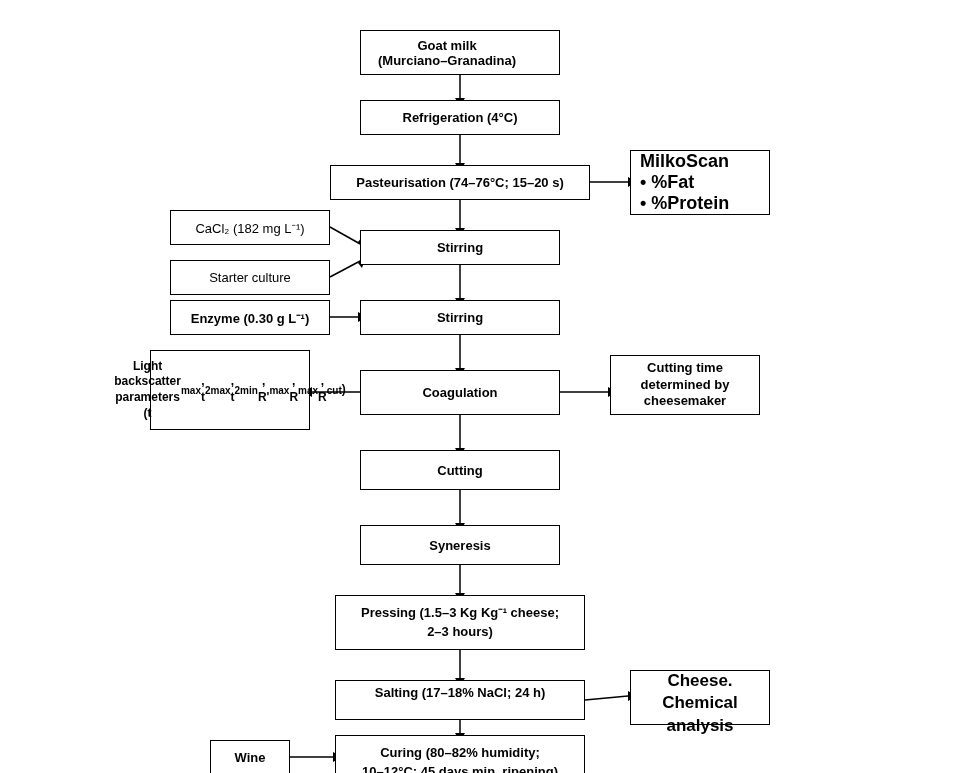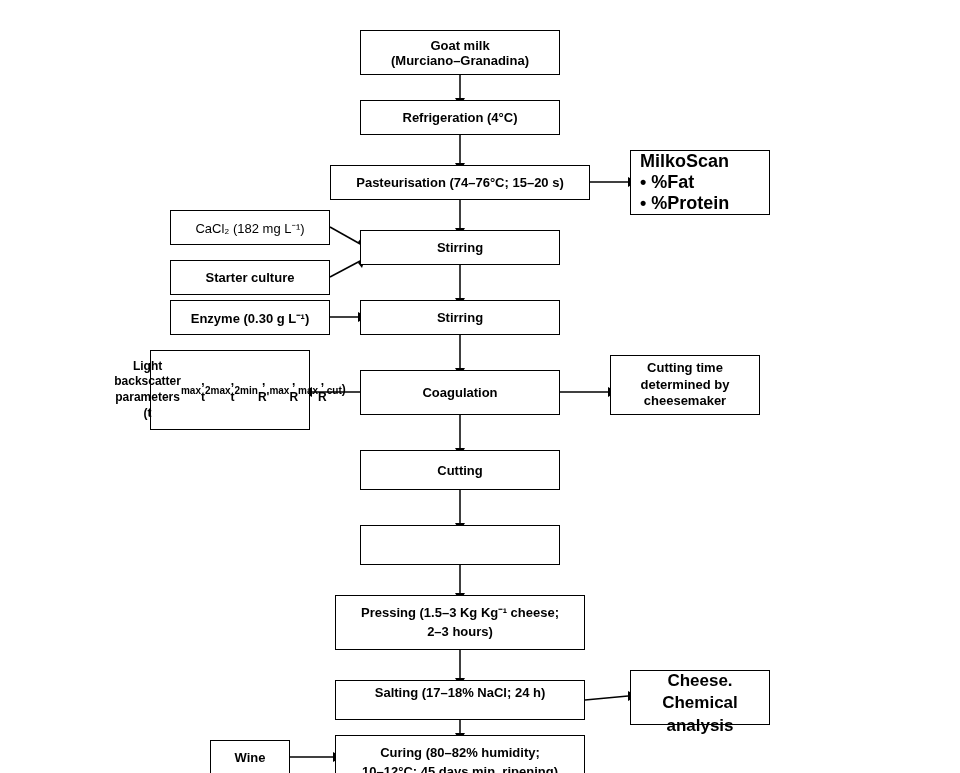--- a/index.html
+++ b/index.html
@@ -142,41 +142,41 @@
   <div class="box" style="left:195px;top:575px;width:250px;height:55px;"></div>
 
   <div class="box" style="left:195px;top:660px;width:250px;height:40px;"></div>
 
   <div class="box" style="left:490px;top:650px;width:140px;height:55px;"></div>
 
   <div class="box" style="left:70px;top:720px;width:80px;height:35px;"></div>
 
   <div class="box" style="left:195px;top:715px;width:250px;height:55px;"></div>
 
-  <div style="position:absolute;left:220px;top:10px;width:200px;height:45px;display:flex;align-items:center;justify-content:center;text-align:center;font-weight:bold;font-size:13px;pointer-events:none;z-index:2;">
+  <div style="position:absolute;left:207px;top:10px;width:200px;height:45px;display:flex;align-items:center;justify-content:center;text-align:center;font-weight:bold;font-size:13px;pointer-events:none;z-index:2;">
     Goat milk<br>(Murciano–Granadina)
   </div>
 
   <div style="position:absolute;left:220px;top:80px;width:200px;height:35px;display:flex;align-items:center;justify-content:center;font-weight:bold;font-size:13px;pointer-events:none;z-index:2;">
     Refrigeration (4°C)
   </div>
 
   <div style="position:absolute;left:190px;top:145px;width:260px;height:35px;display:flex;align-items:center;justify-content:center;font-weight:bold;font-size:13px;pointer-events:none;z-index:2;">
     Pasteurisation (74–76°C; 15–20 s)
   </div>
 
   <div style="position:absolute;left:490px;top:130px;width:140px;height:65px;display:flex;align-items:center;justify-content:flex-start;padding-left:10px;font-weight:bold;font-size:18px;pointer-events:none;z-index:2;">
     MilkoScan<br>• %Fat<br>• %Protein
   </div>
 
   <div style="position:absolute;left:30px;top:190px;width:160px;height:35px;display:flex;align-items:center;justify-content:center;font-weight:normal;font-size:13px;pointer-events:none;z-index:2;">
     CaCl₂ (182 mg L⁻¹)
   </div>
 
-  <div style="position:absolute;left:30px;top:240px;width:160px;height:35px;display:flex;align-items:center;justify-content:center;font-weight:bold;font-size:13px;pointer-events:none;z-index:2;">
+  <div style="position:absolute;left:30px;top:240px;width:160px;height:35px;display:flex;align-items:center;justify-content:center;font-weight:normal;font-size:13px;pointer-events:none;z-index:2;">
     Starter culture
   </div>
 
   <div style="position:absolute;left:220px;top:210px;width:200px;height:35px;display:flex;align-items:center;justify-content:center;font-weight:bold;font-size:13px;pointer-events:none;z-index:2;">
     Stirring
   </div>
 
   <div style="position:absolute;left:30px;top:280px;width:160px;height:35px;display:flex;align-items:center;justify-content:center;font-weight:bold;font-size:13px;pointer-events:none;z-index:2;">
     Enzyme (0.30 g L⁻¹)
   </div>
@@ -194,20 +194,23 @@
   </div>
 
   <div style="position:absolute;left:470px;top:335px;width:150px;height:60px;display:flex;align-items:center;justify-content:center;text-align:center;font-weight:bold;font-size:13px;line-height:1.3;pointer-events:none;z-index:2;">
     Cutting time<br>determined by<br>cheesemaker
   </div>
 
   <div style="position:absolute;left:220px;top:430px;width:200px;height:40px;display:flex;align-items:center;justify-content:center;font-weight:bold;font-size:13px;pointer-events:none;z-index:2;">
     Cutting
   </div>
 
+  <div style="position:absolute;left:220px;top:505px;width:200px;height:40px;display:flex;align-items:center;justify-content:center;font-weight:bold;font-size:13px;pointer-events:none;z-index:2;">
+    Syneresis
+  </div>
 
   <div style="position:absolute;left:195px;top:575px;width:250px;height:55px;display:flex;align-items:center;justify-content:center;text-align:center;font-weight:bold;font-size:13px;line-height:1.4;pointer-events:none;z-index:2;">
     Pressing (1.5–3 Kg Kg⁻¹ cheese;<br>2–3 hours)
   </div>
 
   <div style="position:absolute;left:195px;top:660px;width:250px;height:24px;display:flex;align-items:center;justify-content:center;font-weight:bold;font-size:13px;pointer-events:none;z-index:2;text-align:right;">
     Salting (17–18% NaCl; 24 h)
   </div>
 
   <div style="position:absolute;left:490px;top:650px;width:140px;height:67px;display:flex;align-items:center;justify-content:center;text-align:center;font-weight:bold;font-size:17px;line-height:1.3;pointer-events:none;z-index:2;">

